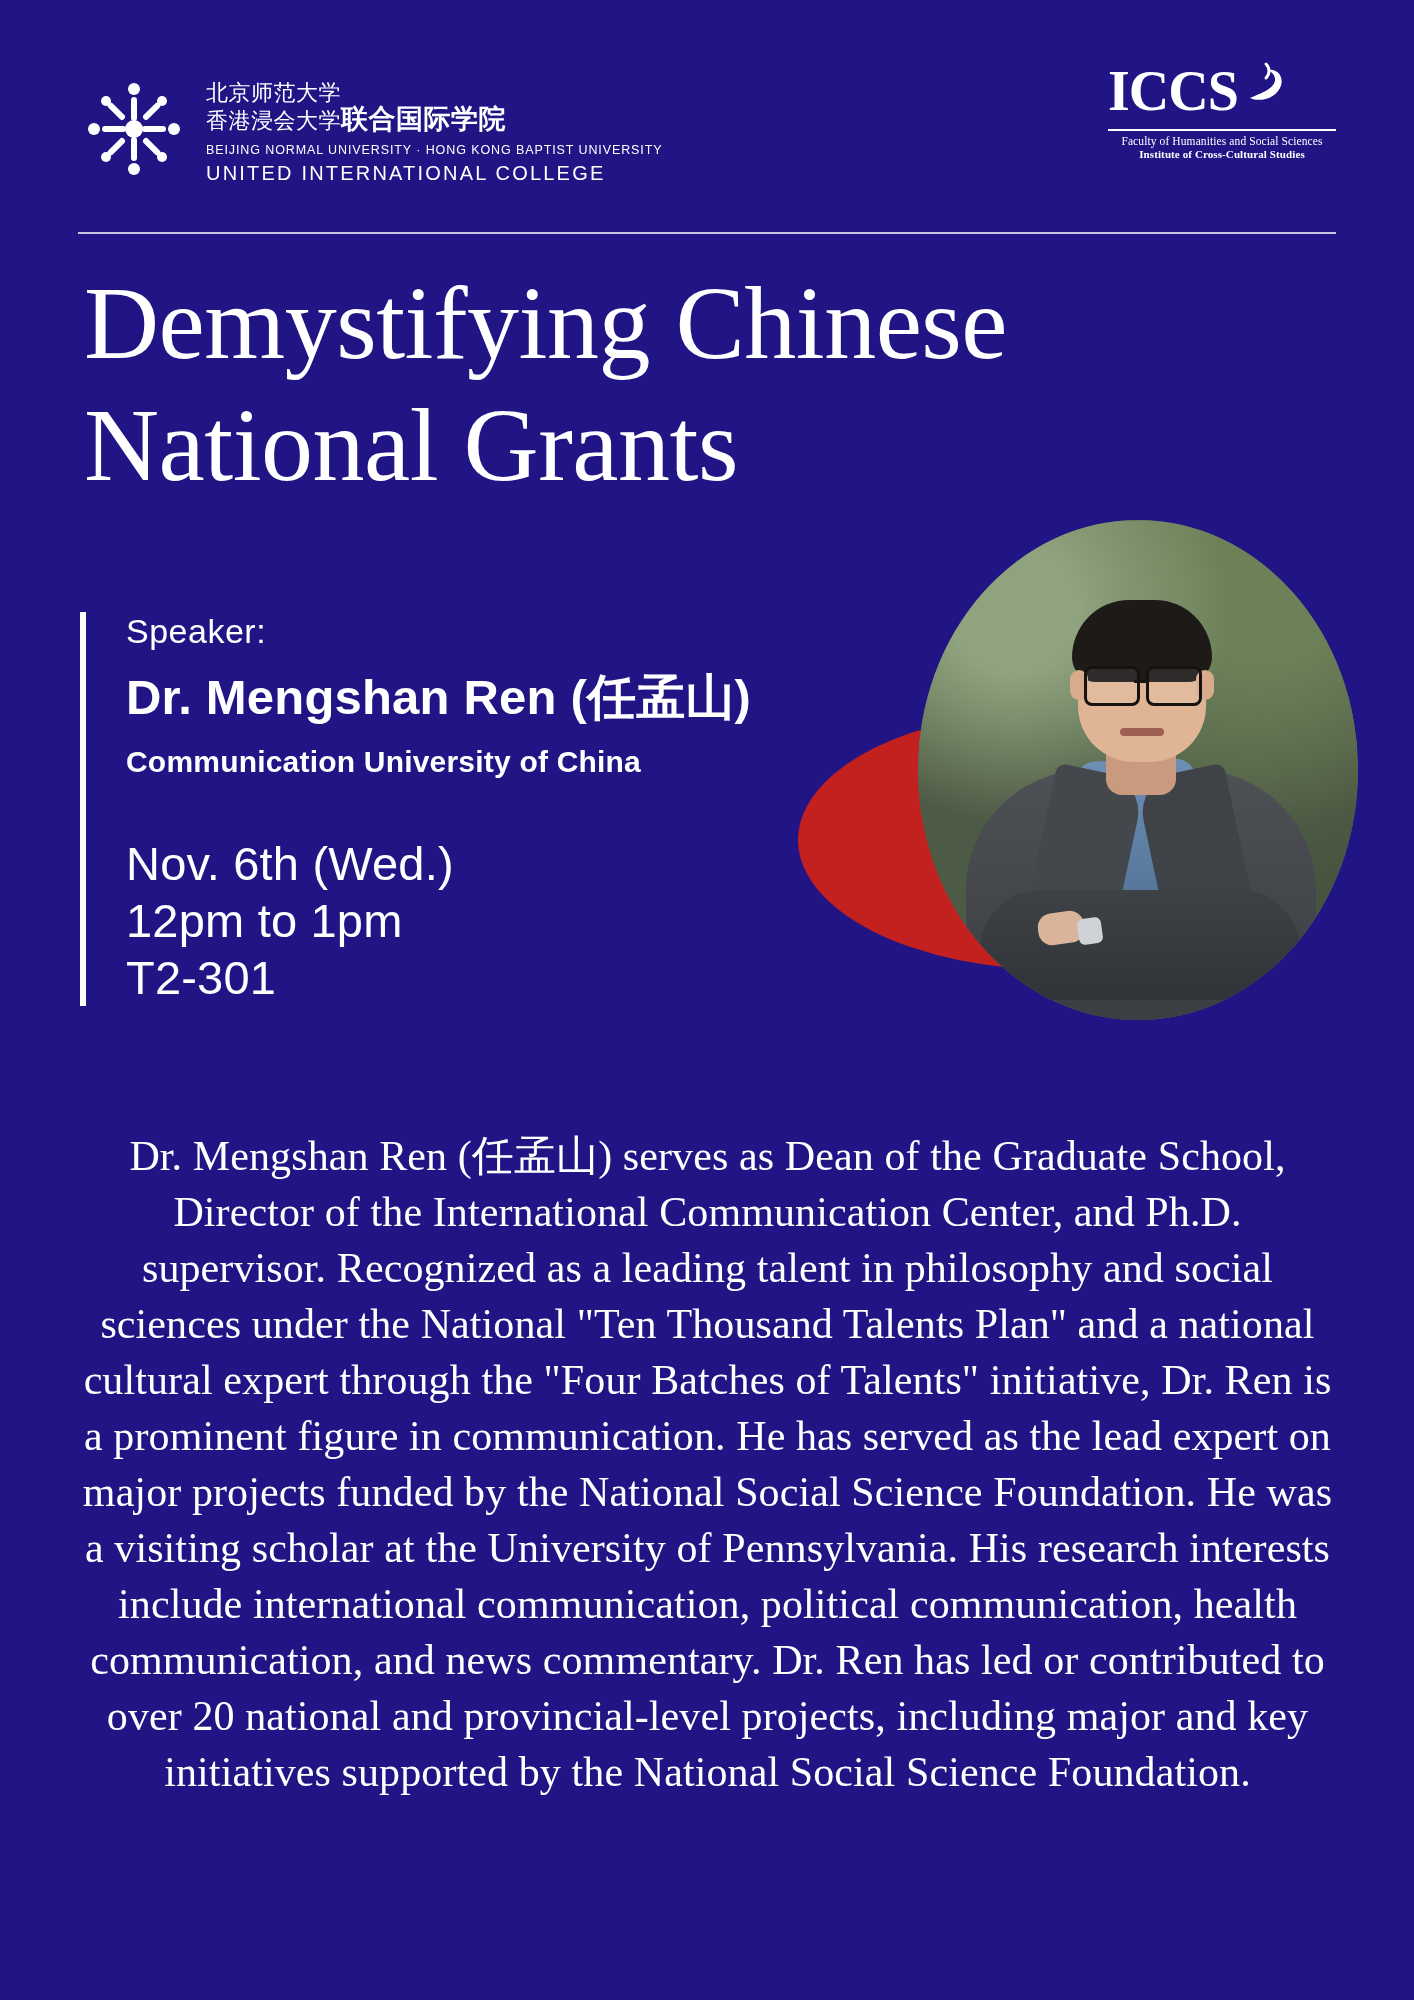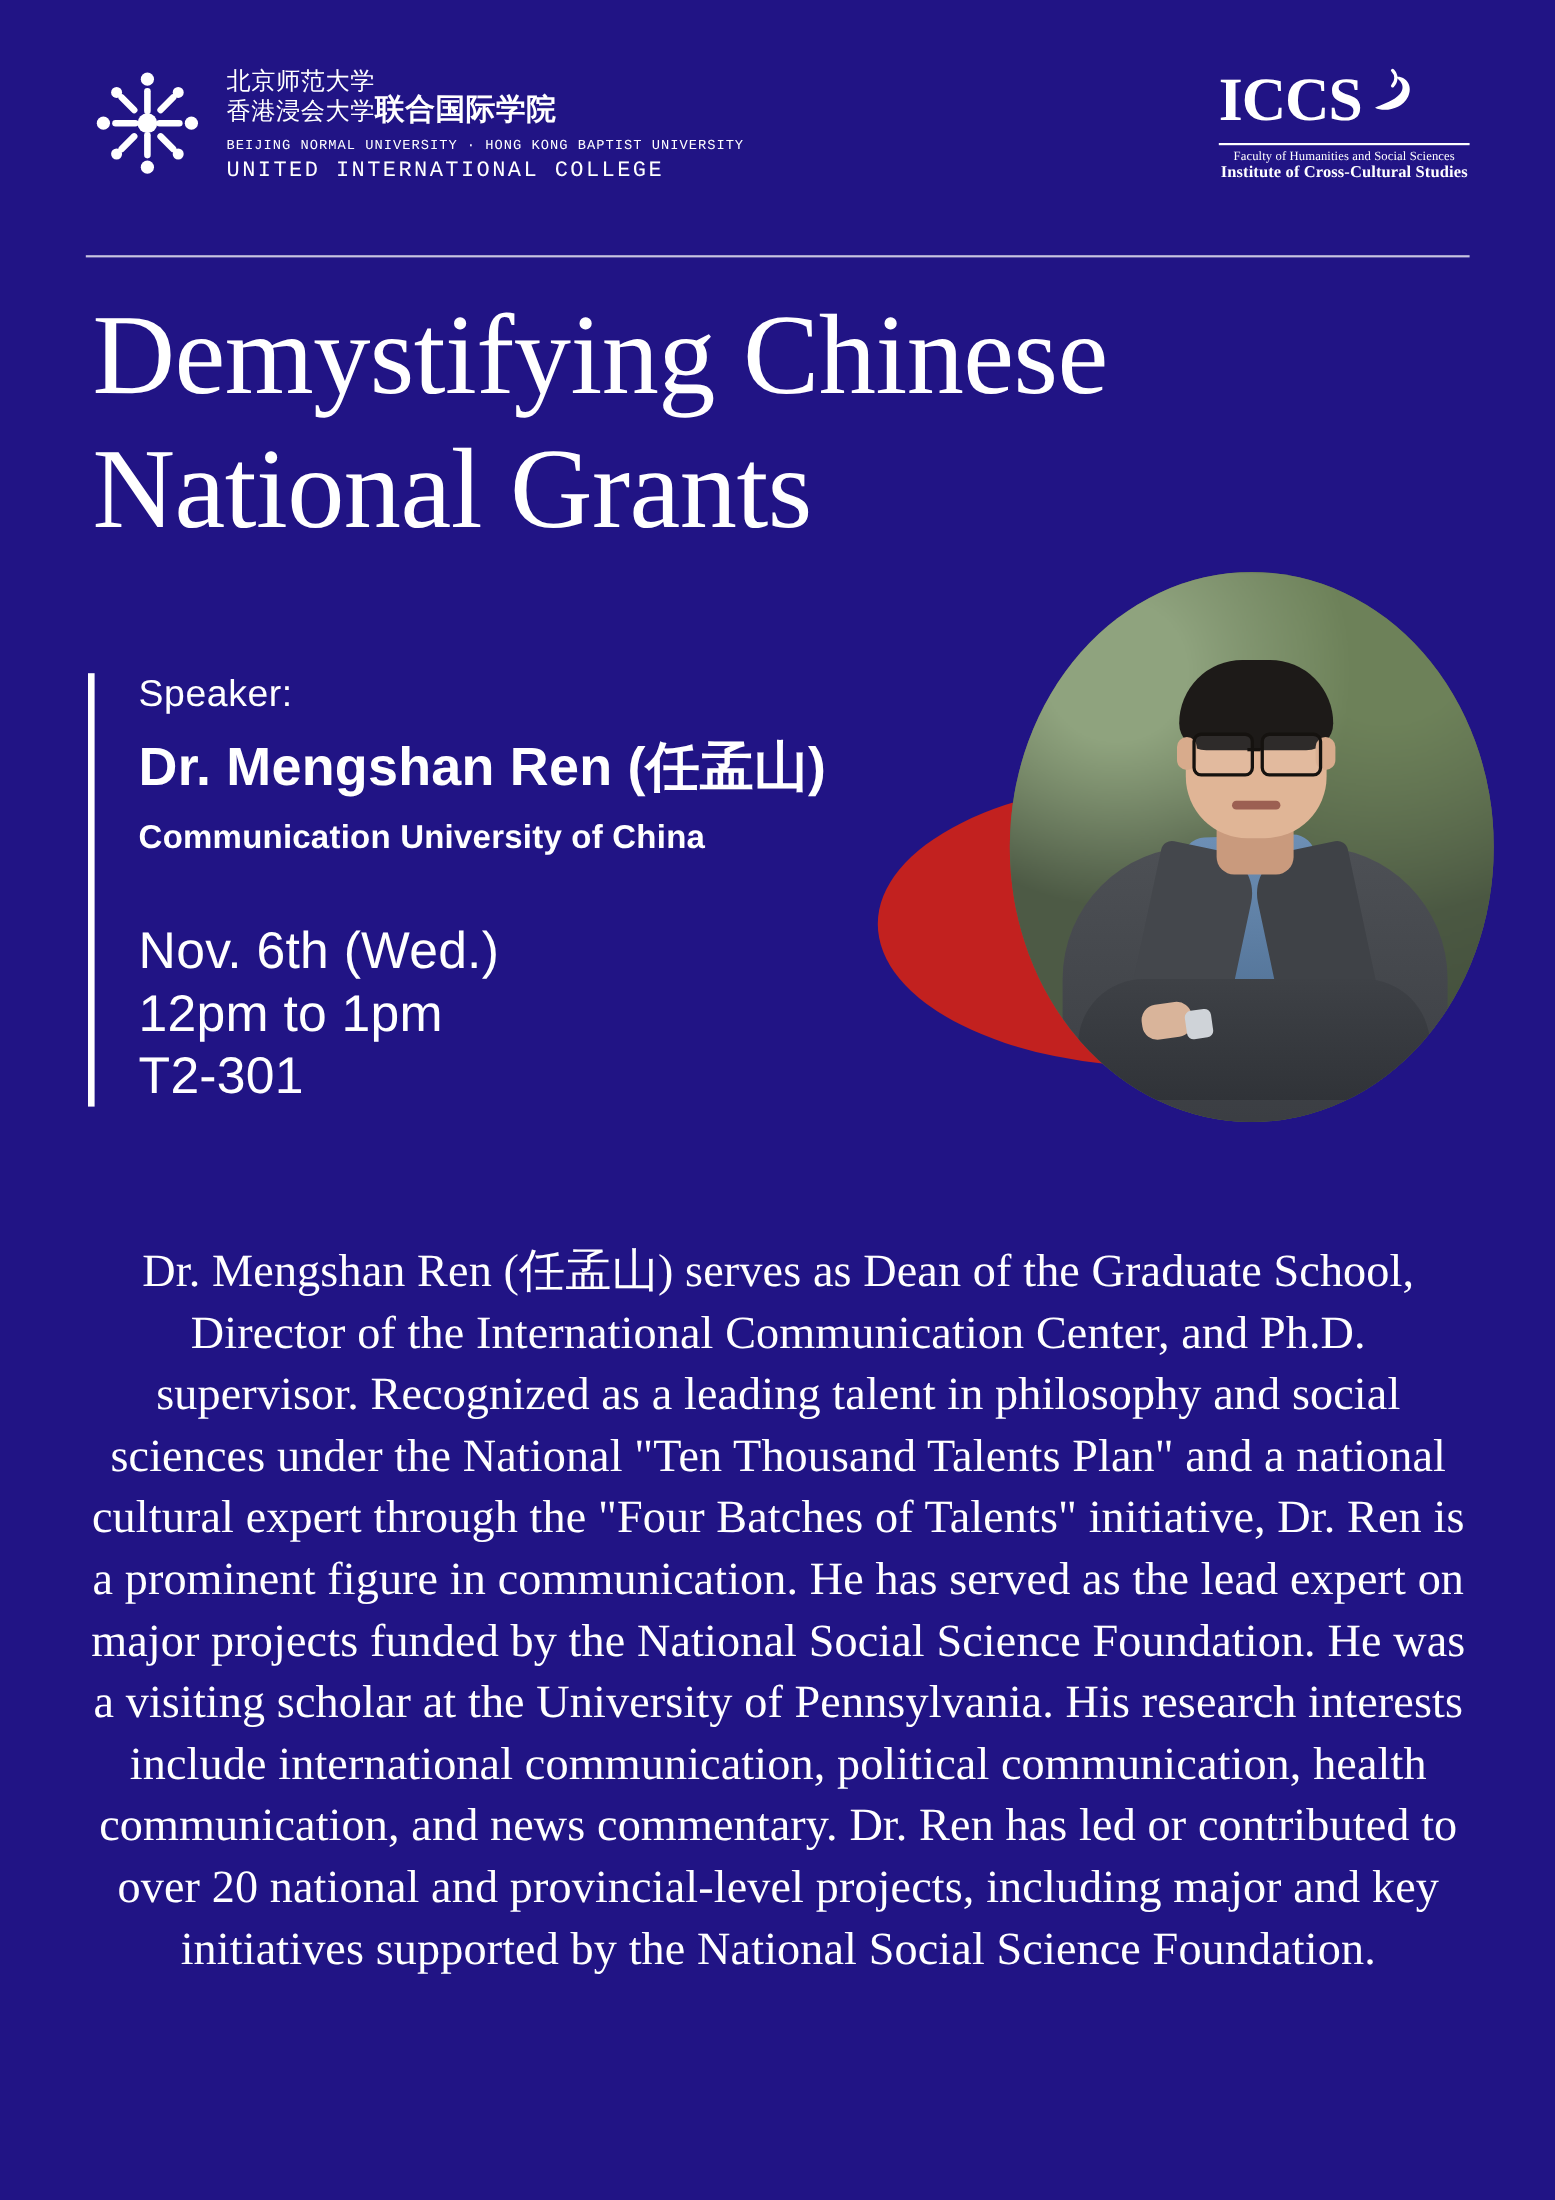--- a/index.html
+++ b/index.html
@@ -26,24 +26,23 @@
   .header {
     position: absolute;
     top: 52px;
     left: 78px;
     right: 78px;
     height: 140px;
   }
   .uic-logo {
     position: absolute;
     left: 0;
-    top: 0;
+    top: 16px;
     display: flex;
-    align-items: flex-start;
-    font-family: Liberation Mono, monospace;
+    align-items: center;
   }
   .uic-mark {
     width: 112px;
     height: 112px;
     position: relative;
     flex: none;
     margin-top: 4px;
   }
   .uic-mark svg { display: block; }
   .uic-text {
@@ -100,21 +99,21 @@
     background: #ffffff;
     width: 228px;
     margin-top: 6px;
   }
   .iccs-sub1 {
     font-size: 11.5px;
     margin-top: 4px;
     letter-spacing: 0.1px;
   }
   .iccs-sub2 {
-    font-size: 15px;
+    font-size: 11px;
     font-weight: 700;
     letter-spacing: 0.1px;
     margin-top: 1px;
   }
 
   .divider {
     position: absolute;
     left: 78px;
     right: 78px;
     top: 232px;

